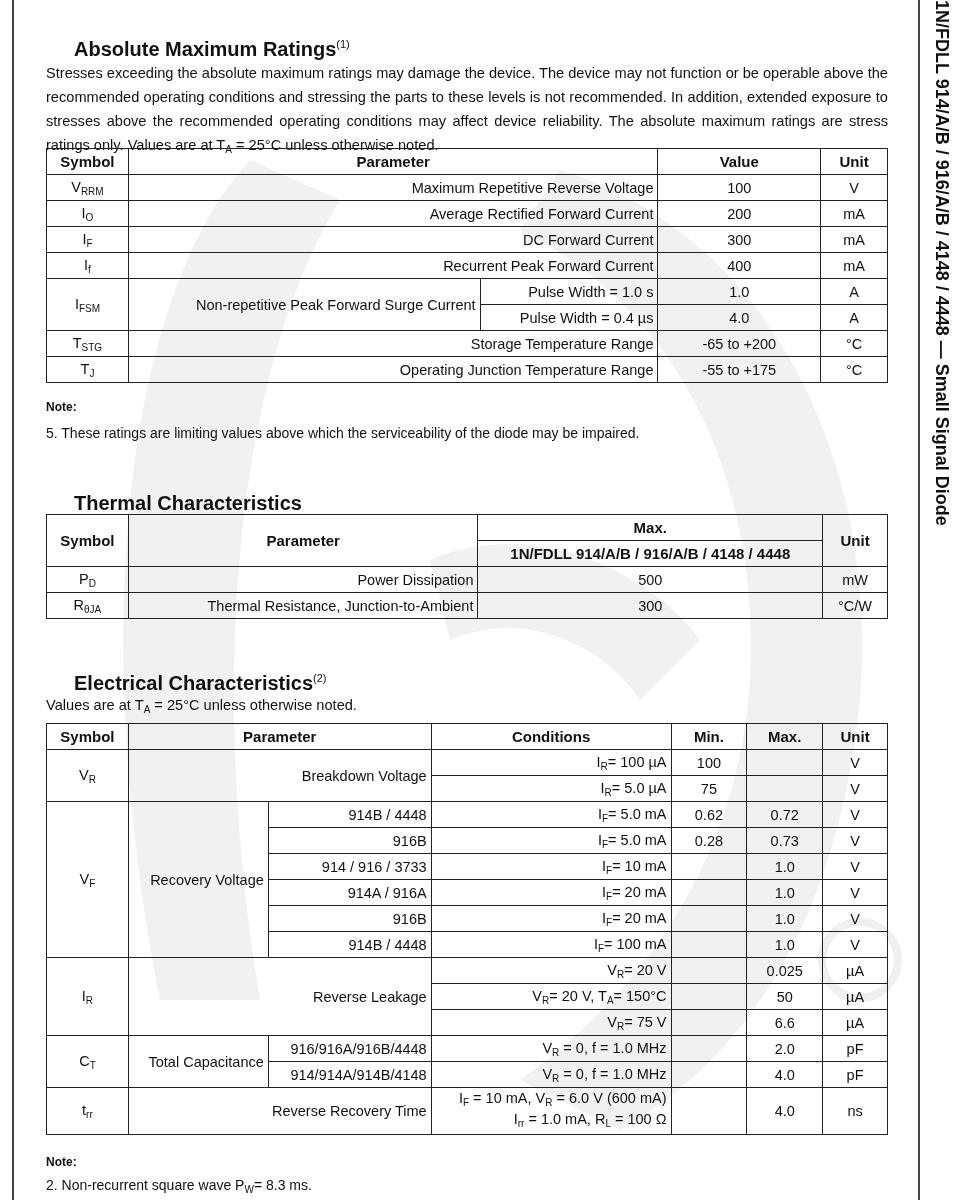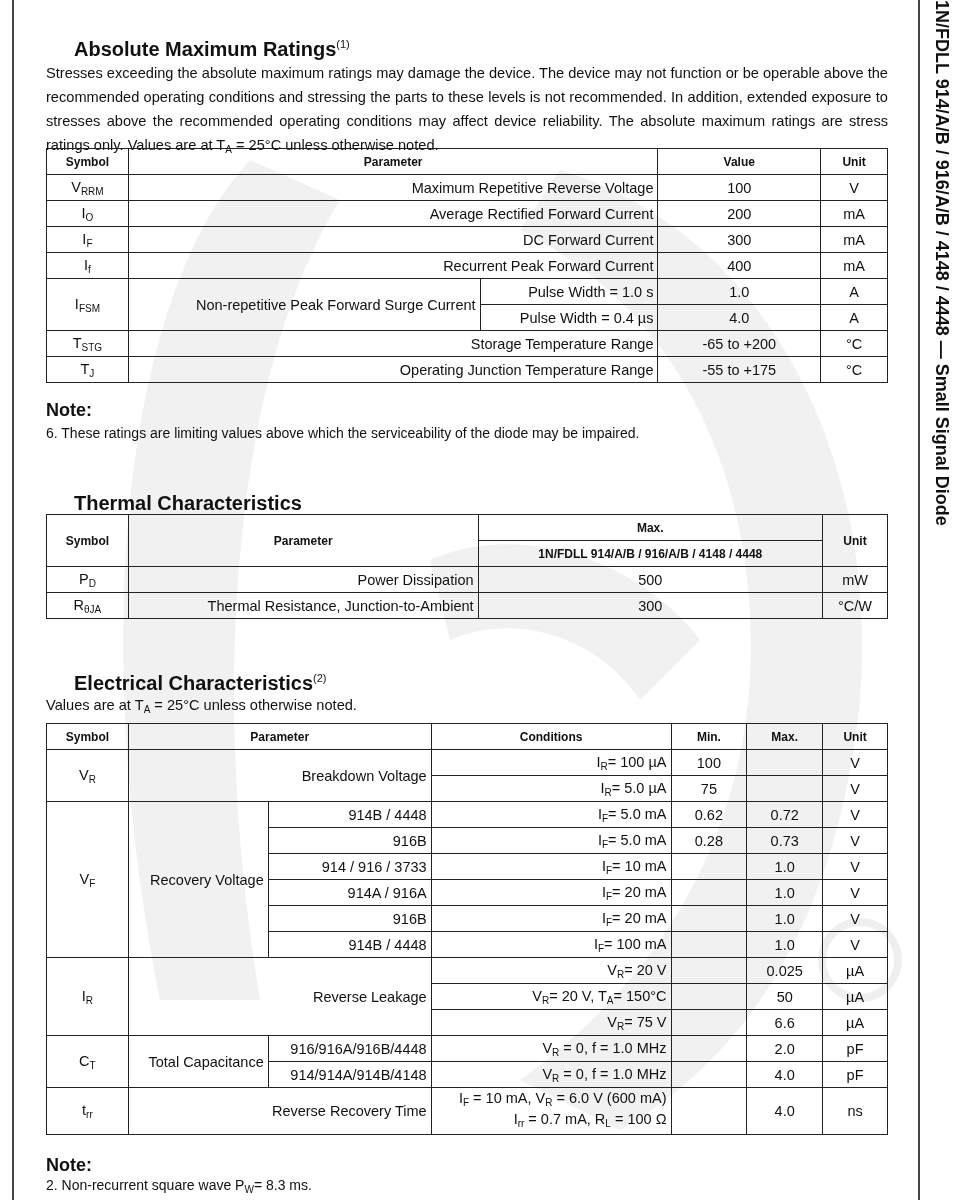--- a/index.html
+++ b/index.html
@@ -15,25 +15,25 @@
     display: flex; align-items: flex-start; justify-content: center;
   }
   .sidetitle span {
     writing-mode: vertical-rl; font-weight: bold; font-size: 18px; white-space: nowrap; color: #111;
   }
   .watermark { position: absolute; left: 0; top: 0; width: 959px; height: 1200px; pointer-events: none; }
   .content { position: absolute; left: 46px; top: 0; width: 842px; }
   h2 { font-size: 20px; font-weight: bold; margin: 12px; position: absolute; left: 16px; white-space: nowrap; }
   h2 sup { font-size: 11px; font-weight: normal; vertical-align: 8px; }
   .para { position: absolute; left: 0; width: 842px; font-size: 14.6px; line-height: 24px; text-align: justify; }
-  .note-h { position: absolute; left: 0; font-size: 18px; font-weight: bold; }
+  .note-h { position: absolute; left: 0; font-size: 12px; font-weight: bold; }
   .note-t { position: absolute; left: 0; font-size: 14px; white-space: nowrap; }
   table { position: absolute; left: 0; border-collapse: collapse; font-size: 14.5px; }
   td, th { border: 1.5px solid #222; padding: 0 4px; height: 25px; white-space: nowrap; }
-  th { font-weight: bold; font-size: 12px; text-align: center; }
+  th { font-weight: bold; font-size: 15px; text-align: center; }
   .c { text-align: center; }
   .l { text-align: right; }
   sub { font-size: 10px; vertical-align: -3px; }
   .cond2 { line-height: 17px; padding-top: 2px; padding-bottom: 2px; }
 </style>
 </head>
 <body>
 
 <div class="leftbar"></div>
 <div class="rightbar"></div>
@@ -116,21 +116,21 @@
     <tr>
       <td class="c"><span>T</span><sub>J</sub></td>
       <td class="l" colspan="2">Operating Junction Temperature Range</td>
       <td class="c">-55 to +175</td>
       <td class="c">°C</td>
     </tr>
   </tbody>
     </table>
 
   <div class="note-h" style="top:400px;">Note:</div>
-  <div class="note-t" style="top:425px;">6. These ratings are limiting values above which the serviceability of the diode may be impaired.</div>
+  <div class="note-t" style="top:425px;">5. These ratings are limiting values above which the serviceability of the diode may be impaired.</div>
 
   <h2 style="top:480px;">Thermal Characteristics</h2>
   <table style="top:514px; width:842px;">
     <colgroup>
         <col style="width:82px">
         <col style="width:350px">
         <col style="width:345px">
         <col style="width:65px">
       </colgroup>
     <tbody>
@@ -277,21 +277,21 @@
       <td class="c"></td>
       <td class="c">4.0</td>
       <td class="c">pF</td>
     </tr>
 
     <tr>
       <td class="c" style="height:40px;"><span>t</span><sub>rr</sub></td>
       <td class="l" colspan="2">Reverse Recovery Time</td>
       <td class="l cond2">
         <div><span>I</span><sub>F</sub><span> = 10 mA, V</span><sub>R</sub><span> = 6.0 V (600 mA)</span></div>
-        <div><span>I</span><sub>rr</sub><span> = 0.7 mA, R</span><sub>L</sub><span> = 100 Ω</span></div>
+        <div><span>I</span><sub>rr</sub><span> = 1.0 mA, R</span><sub>L</sub><span> = 100 Ω</span></div>
       </td>
       <td class="c"></td>
       <td class="c">4.0</td>
       <td class="c">ns</td>
     </tr>
   </tbody>
     </table>
 
   <div class="note-h" style="top:1155px;">Note:</div>
   <div class="note-t" style="top:1177px;"><span>2. Non-recurrent square wave P</span><sub>W</sub><span>= 8.3 ms.</span></div>

